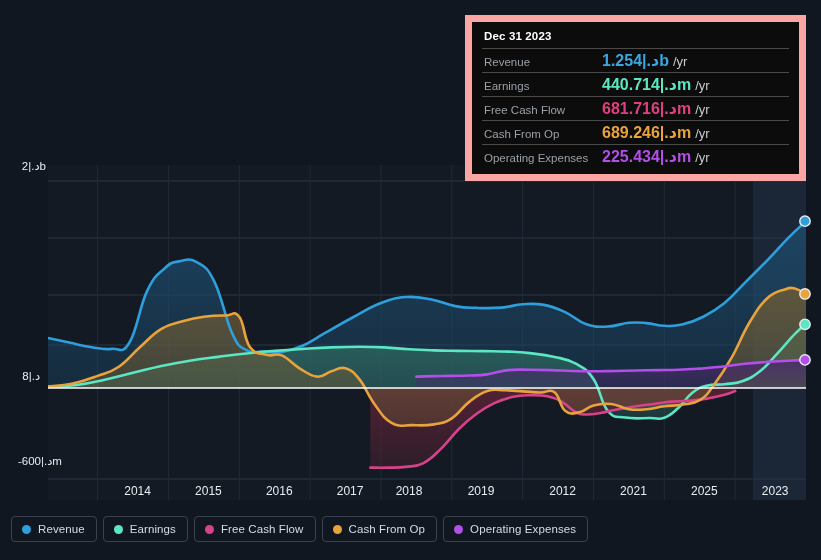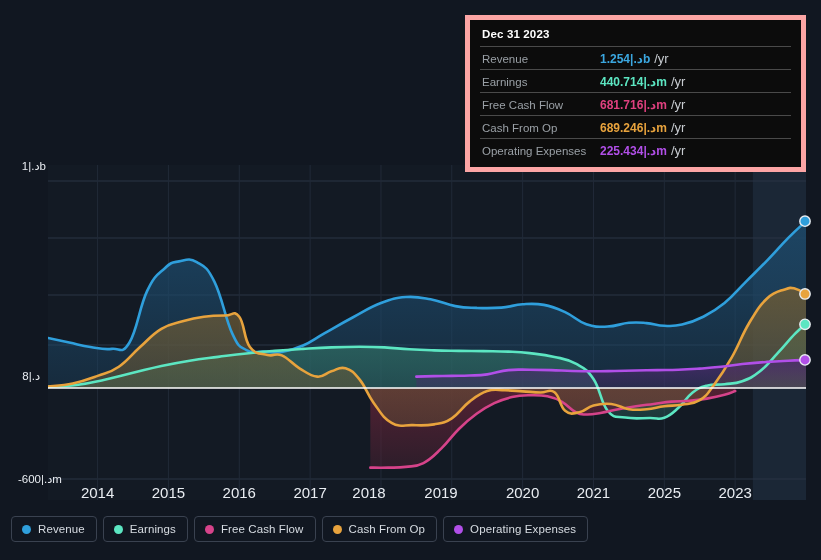--- a/index.html
+++ b/index.html
@@ -20,38 +20,39 @@
   .ylab{
     position:absolute;
     color:#e9edf2;
     font-size:11.5px;
     white-space:nowrap;
     text-align:right;
     letter-spacing:.1px;
   }
   .ylab.top{left:0;top:159px;width:46px;}
   .ylab.zero{left:0;top:369px;width:40px;}
-  .ylab.neg{left:0;top:472px;width:62px;}
+  .ylab.neg{left:0;top:454px;width:62px;}
 
   .xlabels{position:absolute;left:0;top:484px;width:821px;height:18px;}
   .xlab{
     position:absolute;
     color:#e9edf2;
-    font-size:15px;
+    font-size:12px;
     transform:translateX(-50%);
     white-space:nowrap;
+    margin-left:40px;
   }
 
   
   .tooltip{
     position:absolute;
     left:465px;top:15px;
     width:341px;
     background:#0c0c0c;
-    border:5px solid #fca5a5;
+    border:7px solid #fca5a5;
     box-sizing:border-box;
     padding:7px 10px 6px 10px;
   }
   .tt-date{
     color:#ffffff;
     font-size:11.5px;
     font-weight:bold;
     padding:1px 0 6px 2px;
     letter-spacing:.15px;
   }
@@ -64,21 +65,21 @@
   }
   .tt-row.noline{border-top:none;}
   .tt-label{
     color:#9aa0a6;
     font-size:11.5px;
     width:118px;
     flex:0 0 118px;
     white-space:nowrap;
   }
   .tt-val{
-    font-size:12px;
+    font-size:16px;
     font-weight:bold;
     white-space:nowrap;
   }
   .tt-unit{
     color:#c8ccd1;
     font-size:13px;
     font-weight:normal;
     margin-left:4px;
     white-space:nowrap;
   }
@@ -178,32 +179,32 @@
         <path d="M48.00,386.48C53.45,385.82 61.88,385.79 72.79,383.45C83.70,381.11 87.46,379.54 97.59,375.87C107.72,372.20 109.49,373.11 118.84,366.77C128.19,360.43 130.74,355.39 140.09,347.05C149.44,338.71 151.99,334.52 161.35,328.85C170.70,323.18 173.25,323.94 182.60,321.27C191.95,318.60 194.50,317.98 203.85,316.72C213.20,315.45 217.31,315.50 225.10,315.50C232.90,315.50 233.82,309.78 239.27,316.72C244.73,323.66 243.66,338.64 249.90,347.05C256.13,355.46 260.59,353.10 267.61,354.94C274.62,356.77 274.76,352.46 281.78,355.39C288.79,358.33 291.69,363.61 299.49,368.28C307.28,372.95 310.18,375.96 317.20,376.63C324.21,377.29 325.13,373.15 331.36,371.32C337.60,369.48 339.30,366.45 345.53,368.28C351.77,370.12 353.47,371.98 359.70,379.66C365.93,387.33 366.86,393.66 373.87,403.17C380.88,412.68 383.01,418.05 391.58,422.88C400.15,427.72 403.48,424.82 412.83,425.16C422.18,425.49 425.51,425.90 434.08,424.40C442.66,422.90 444.00,423.34 451.79,418.33C459.59,413.33 461.71,407.66 469.50,401.65C477.30,395.64 479.42,393.54 487.21,391.03C495.01,388.53 497.13,390.21 504.93,390.27C512.72,390.34 514.84,390.84 522.64,391.34C530.43,391.84 533.33,392.35 540.35,392.55C547.36,392.75 549.06,388.24 554.51,392.25C559.97,396.25 559.69,406.35 565.14,410.75C570.59,415.15 573.07,413.43 579.31,412.27C585.54,411.10 586.46,407.28 593.48,405.44C600.49,403.61 603.39,403.09 611.19,403.93C618.98,404.76 621.10,408.07 628.90,409.23C636.69,410.40 638.81,409.90 646.61,409.23C654.40,408.57 656.53,407.20 664.32,406.20C672.11,405.20 674.24,406.02 682.03,404.68C689.82,403.35 692.73,404.47 699.74,400.13C706.75,395.80 706.89,394.31 713.91,384.97C720.92,375.62 723.82,371.35 731.62,357.67C739.41,343.99 741.53,335.80 749.33,322.78C757.12,309.77 759.24,305.86 767.04,298.52C774.83,291.18 778.51,291.59 784.75,289.42C790.98,287.25 790.70,287.66 795.37,288.66C800.05,289.66 803.66,292.80 806.00,293.97" fill="none" stroke="#e8a33d" stroke-width="2.6" stroke-linecap="round" stroke-linejoin="round"></path>
         <path d="M416.37,376.63C420.27,376.52 426.29,376.34 434.08,376.17C441.88,376.00 444.00,376.00 451.79,375.87C459.59,375.73 461.71,375.90 469.50,375.56C477.30,375.23 478.64,375.55 487.21,374.35C495.79,373.15 499.12,371.10 508.47,370.10C517.82,369.10 520.37,369.80 529.72,369.80C539.07,369.80 541.62,369.84 550.97,370.10C560.32,370.37 562.87,370.75 572.22,371.01C581.58,371.28 584.13,371.32 593.48,371.32C602.83,371.32 605.38,371.18 614.73,371.01C624.08,370.85 626.63,370.76 635.98,370.56C645.33,370.36 647.88,370.27 657.23,370.10C666.58,369.94 669.13,370.13 678.49,369.80C687.84,369.47 690.39,369.25 699.74,368.59C709.09,367.92 711.64,367.77 720.99,366.77C730.34,365.77 732.11,365.10 742.24,364.04C752.37,362.97 756.91,362.65 767.04,361.91C777.17,361.18 779.72,361.13 788.29,360.70C796.86,360.27 802.10,360.11 806.00,359.94" fill="none" stroke="#b14fe8" stroke-width="2.6" stroke-linecap="round" stroke-linejoin="round"></path>
       </g>
       <line x1="48" y1="388" x2="806" y2="388" stroke="#ffffff" stroke-width="1.6"></line>
       <circle cx="805" cy="221.16666666666669" r="5.2" fill="#2f9fdc" stroke="#e9edf2" stroke-width="1.4"></circle>
       <circle cx="805" cy="324.3" r="5.2" fill="#5ce6c2" stroke="#e9edf2" stroke-width="1.4"></circle>
       <circle cx="805" cy="293.96666666666664" r="5.2" fill="#e8a33d" stroke="#e9edf2" stroke-width="1.4"></circle>
       <circle cx="805" cy="359.94166666666666" r="5.2" fill="#b14fe8" stroke="#e9edf2" stroke-width="1.4"></circle>
     </svg>
 
-  <div class="ylab top">1|.دb</div>
+  <div class="ylab top">2|.دb</div>
   <div class="ylab zero">8|.د</div>
   <div class="ylab neg">-600|.دm</div>
 
   <div class="xlabels" id="xlabels">
       <div class="xlab" style="left: 97.5888px;">2014</div>
       <div class="xlab" style="left: 168.43px;">2015</div>
       <div class="xlab" style="left: 239.271px;">2016</div>
       <div class="xlab" style="left: 310.112px;">2017</div>
       <div class="xlab" style="left: 369px; text-align: center;">2018</div>
       <div class="xlab" style="left: 441px;">2019</div>
-      <div class="xlab" style="left: 522.636px;">2020</div>
+      <div class="xlab" style="left: 522.636px;">2012</div>
       <div class="xlab" style="left: 593.477px;">2021</div>
       <div class="xlab" style="left: 664.318px;">2025</div>
       <div class="xlab" style="left: 735.159px;">2023</div>
     </div>
 
   <div class="tooltip">
     <div class="tt-date">Dec 31 2023</div>
     <div id="tt-rows">
         <div class="tt-row">
           <span class="tt-label">Revenue</span>

